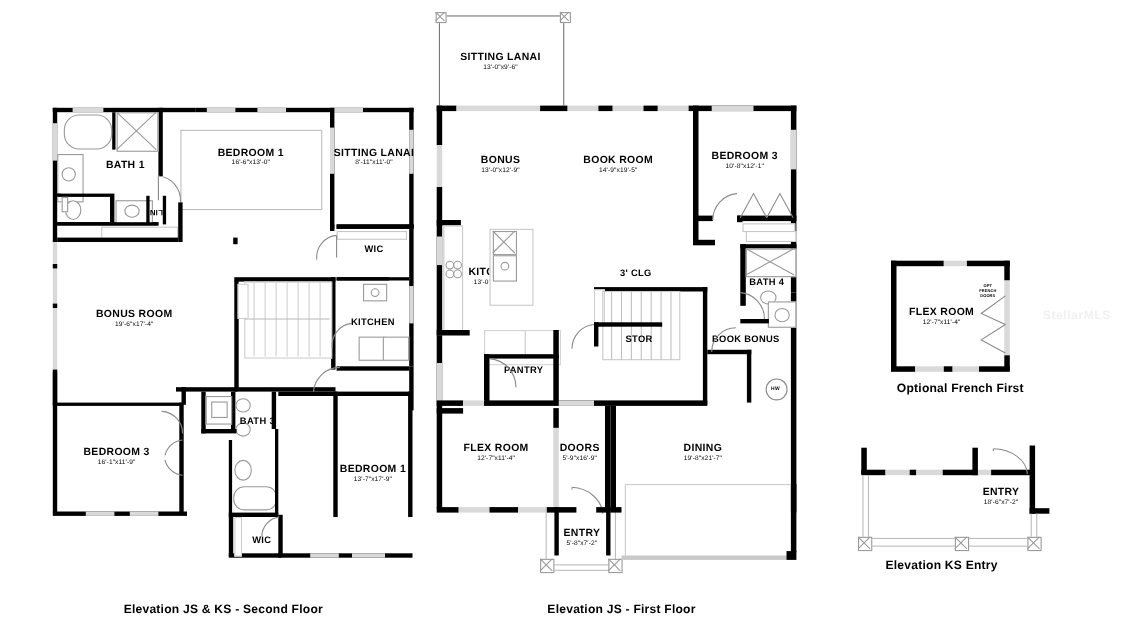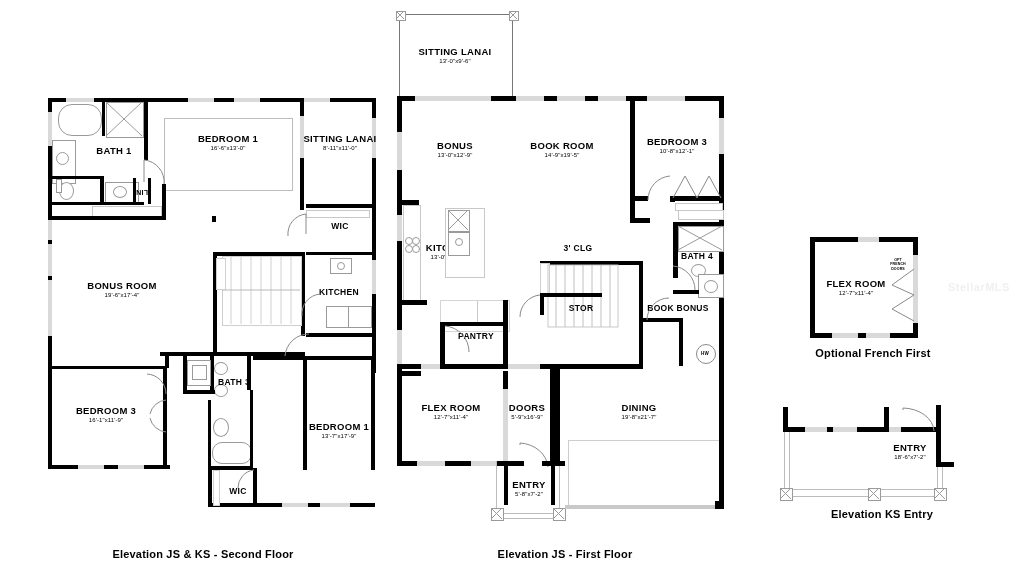--- a/index.html
+++ b/index.html
@@ -505,14 +505,14 @@
   <svg style="position:absolute;left:98px;top:98px;" width="11" height="11">
     <line x1="0" y1="0" x2="11" y2="11" stroke="#9a9a9a" stroke-width="1"></line>
     <line x1="11" y1="0" x2="0" y2="11" stroke="#9a9a9a" stroke-width="1"></line>
   </svg>
   <div class="fix" style="left:164px;top:98px;width:11px;height:11px;"></div>
   <svg style="position:absolute;left:164px;top:98px;" width="11" height="11">
     <line x1="0" y1="0" x2="11" y2="11" stroke="#9a9a9a" stroke-width="1"></line>
     <line x1="11" y1="0" x2="0" y2="11" stroke="#9a9a9a" stroke-width="1"></line>
   </svg>
 
-  <div class="caption" style="left:112px;top:118px;">Elevation KS Entry</div>
+  <div class="caption" style="left:86px;top:118px;">Elevation KS Entry</div>
 </div>
 
 </body></html>

